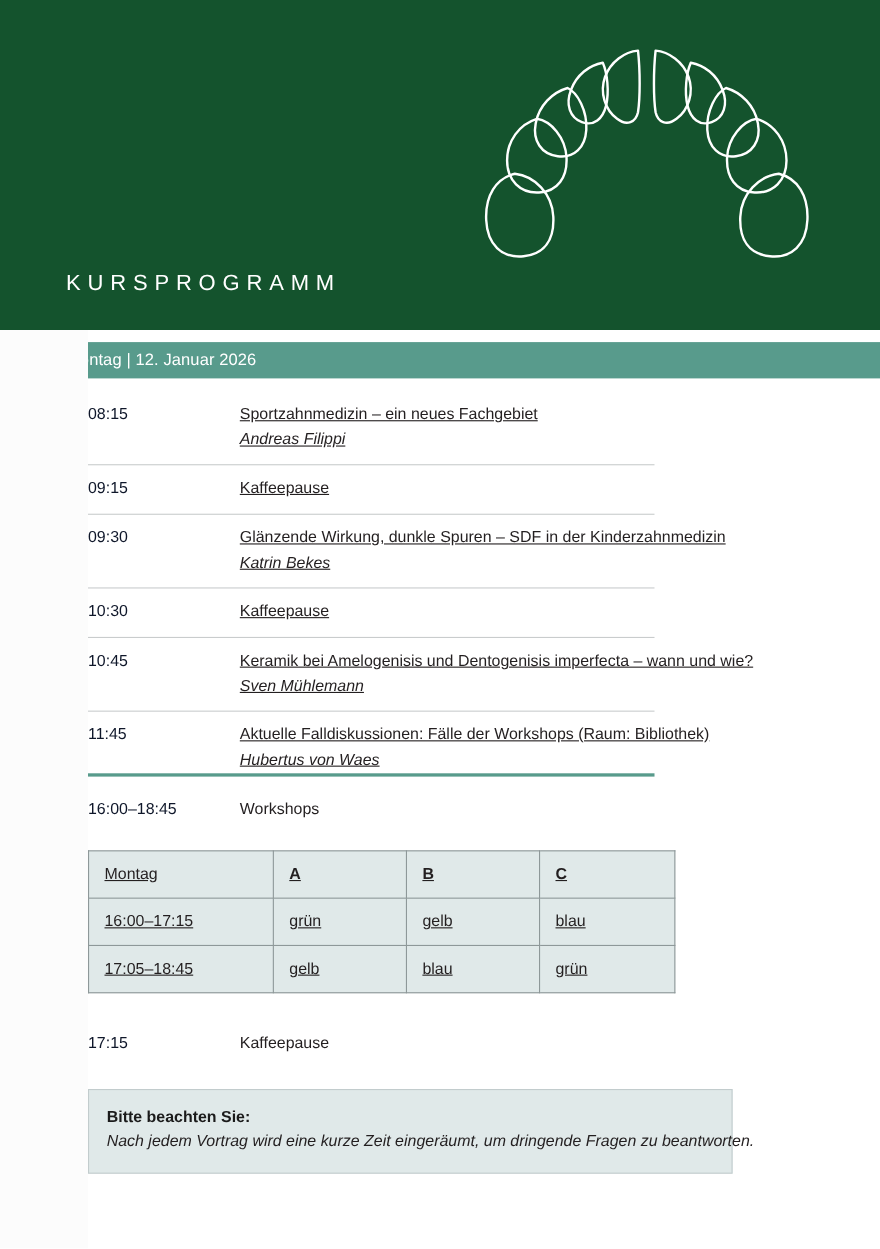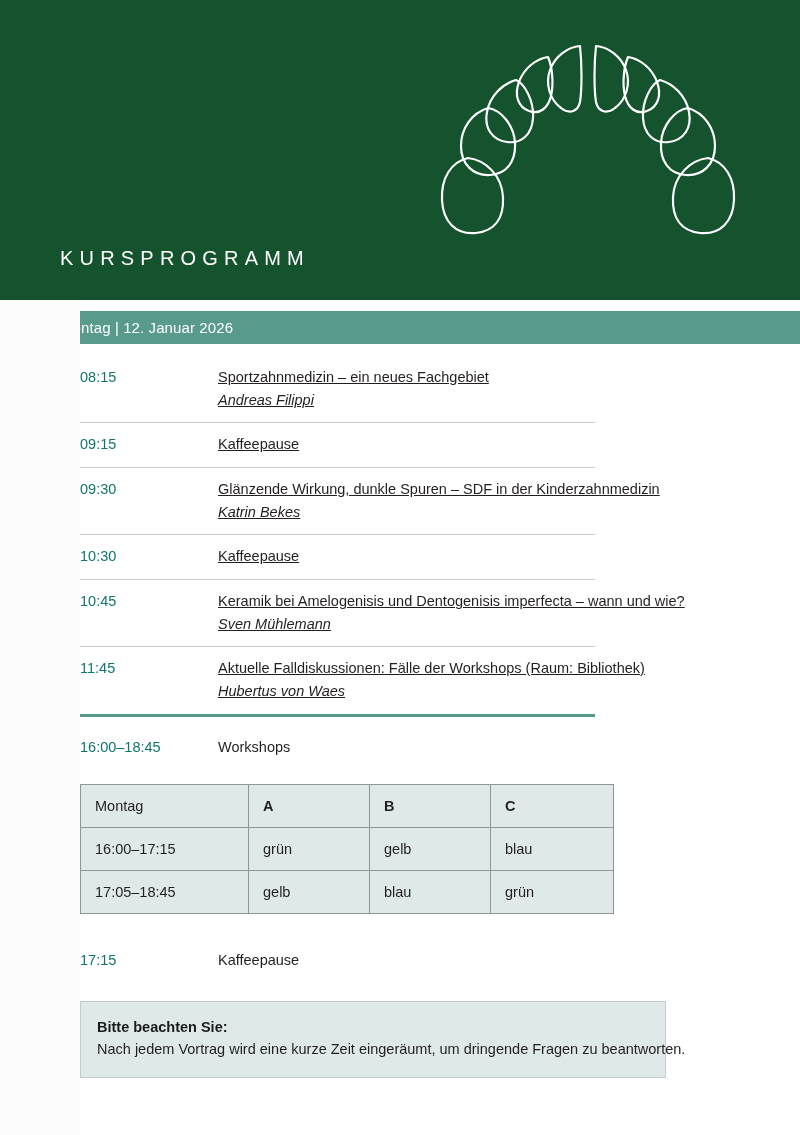--- a/index.html
+++ b/index.html
@@ -83,28 +83,28 @@
   }
   .srow {
     display: flex;
     align-items: flex-start;
     border-bottom: 1px solid #c9cccd;
     padding: 11px 0 11px 0;
     min-height: 22px;
   }
   .srow.thick-rule {
     border-bottom: 3px solid #589b8c;
-    padding-bottom: 12px;
+    padding-bottom: 1px;
   }
   .srow-time {
     width: 138px;
     flex: 0 0 138px;
     font-size: 14.5px;
     line-height: 21px;
-    color: #0f766e;
+    color: #0f172a;
     white-space: nowrap;
   }
   .srow-body {
     flex: 1 1 auto;
     min-width: 0;
     text-decoration: underline;
   }
   .srow-title {
     font-size: 14.5px;
     line-height: 21px;
@@ -141,20 +141,21 @@
   }
   .ws-table td, .ws-table th {
     border: 1px solid #8e9899;
     font-size: 14.5px;
     font-weight: 400;
     text-align: left;
     padding: 0 0 0 14px;
     height: 42px;
     color: #231f20;
     white-space: nowrap;
+    text-decoration: underline;
   }
   .ws-table th {
     font-weight: 700;
   }
   .ws-table th.plain {
     font-weight: 400;
   }
   .col-day { width: 153px; }
   .col-slot { width: 106px; }
   .col-slot-last { width: 108px; }
@@ -176,20 +177,21 @@
     padding: 14px 16px 16px 16px;
   }
   .note-title {
     font-size: 14.5px;
     font-weight: 700;
     line-height: 22px;
     color: #1b1b1b;
   }
   .note-text {
     font-size: 14.5px;
+    font-style: italic;
     line-height: 23px;
     color: #231f20;
     white-space: nowrap;
   }
 </style>
 </head>
 <body>
 
 <div class="left-margin"></div>
 

